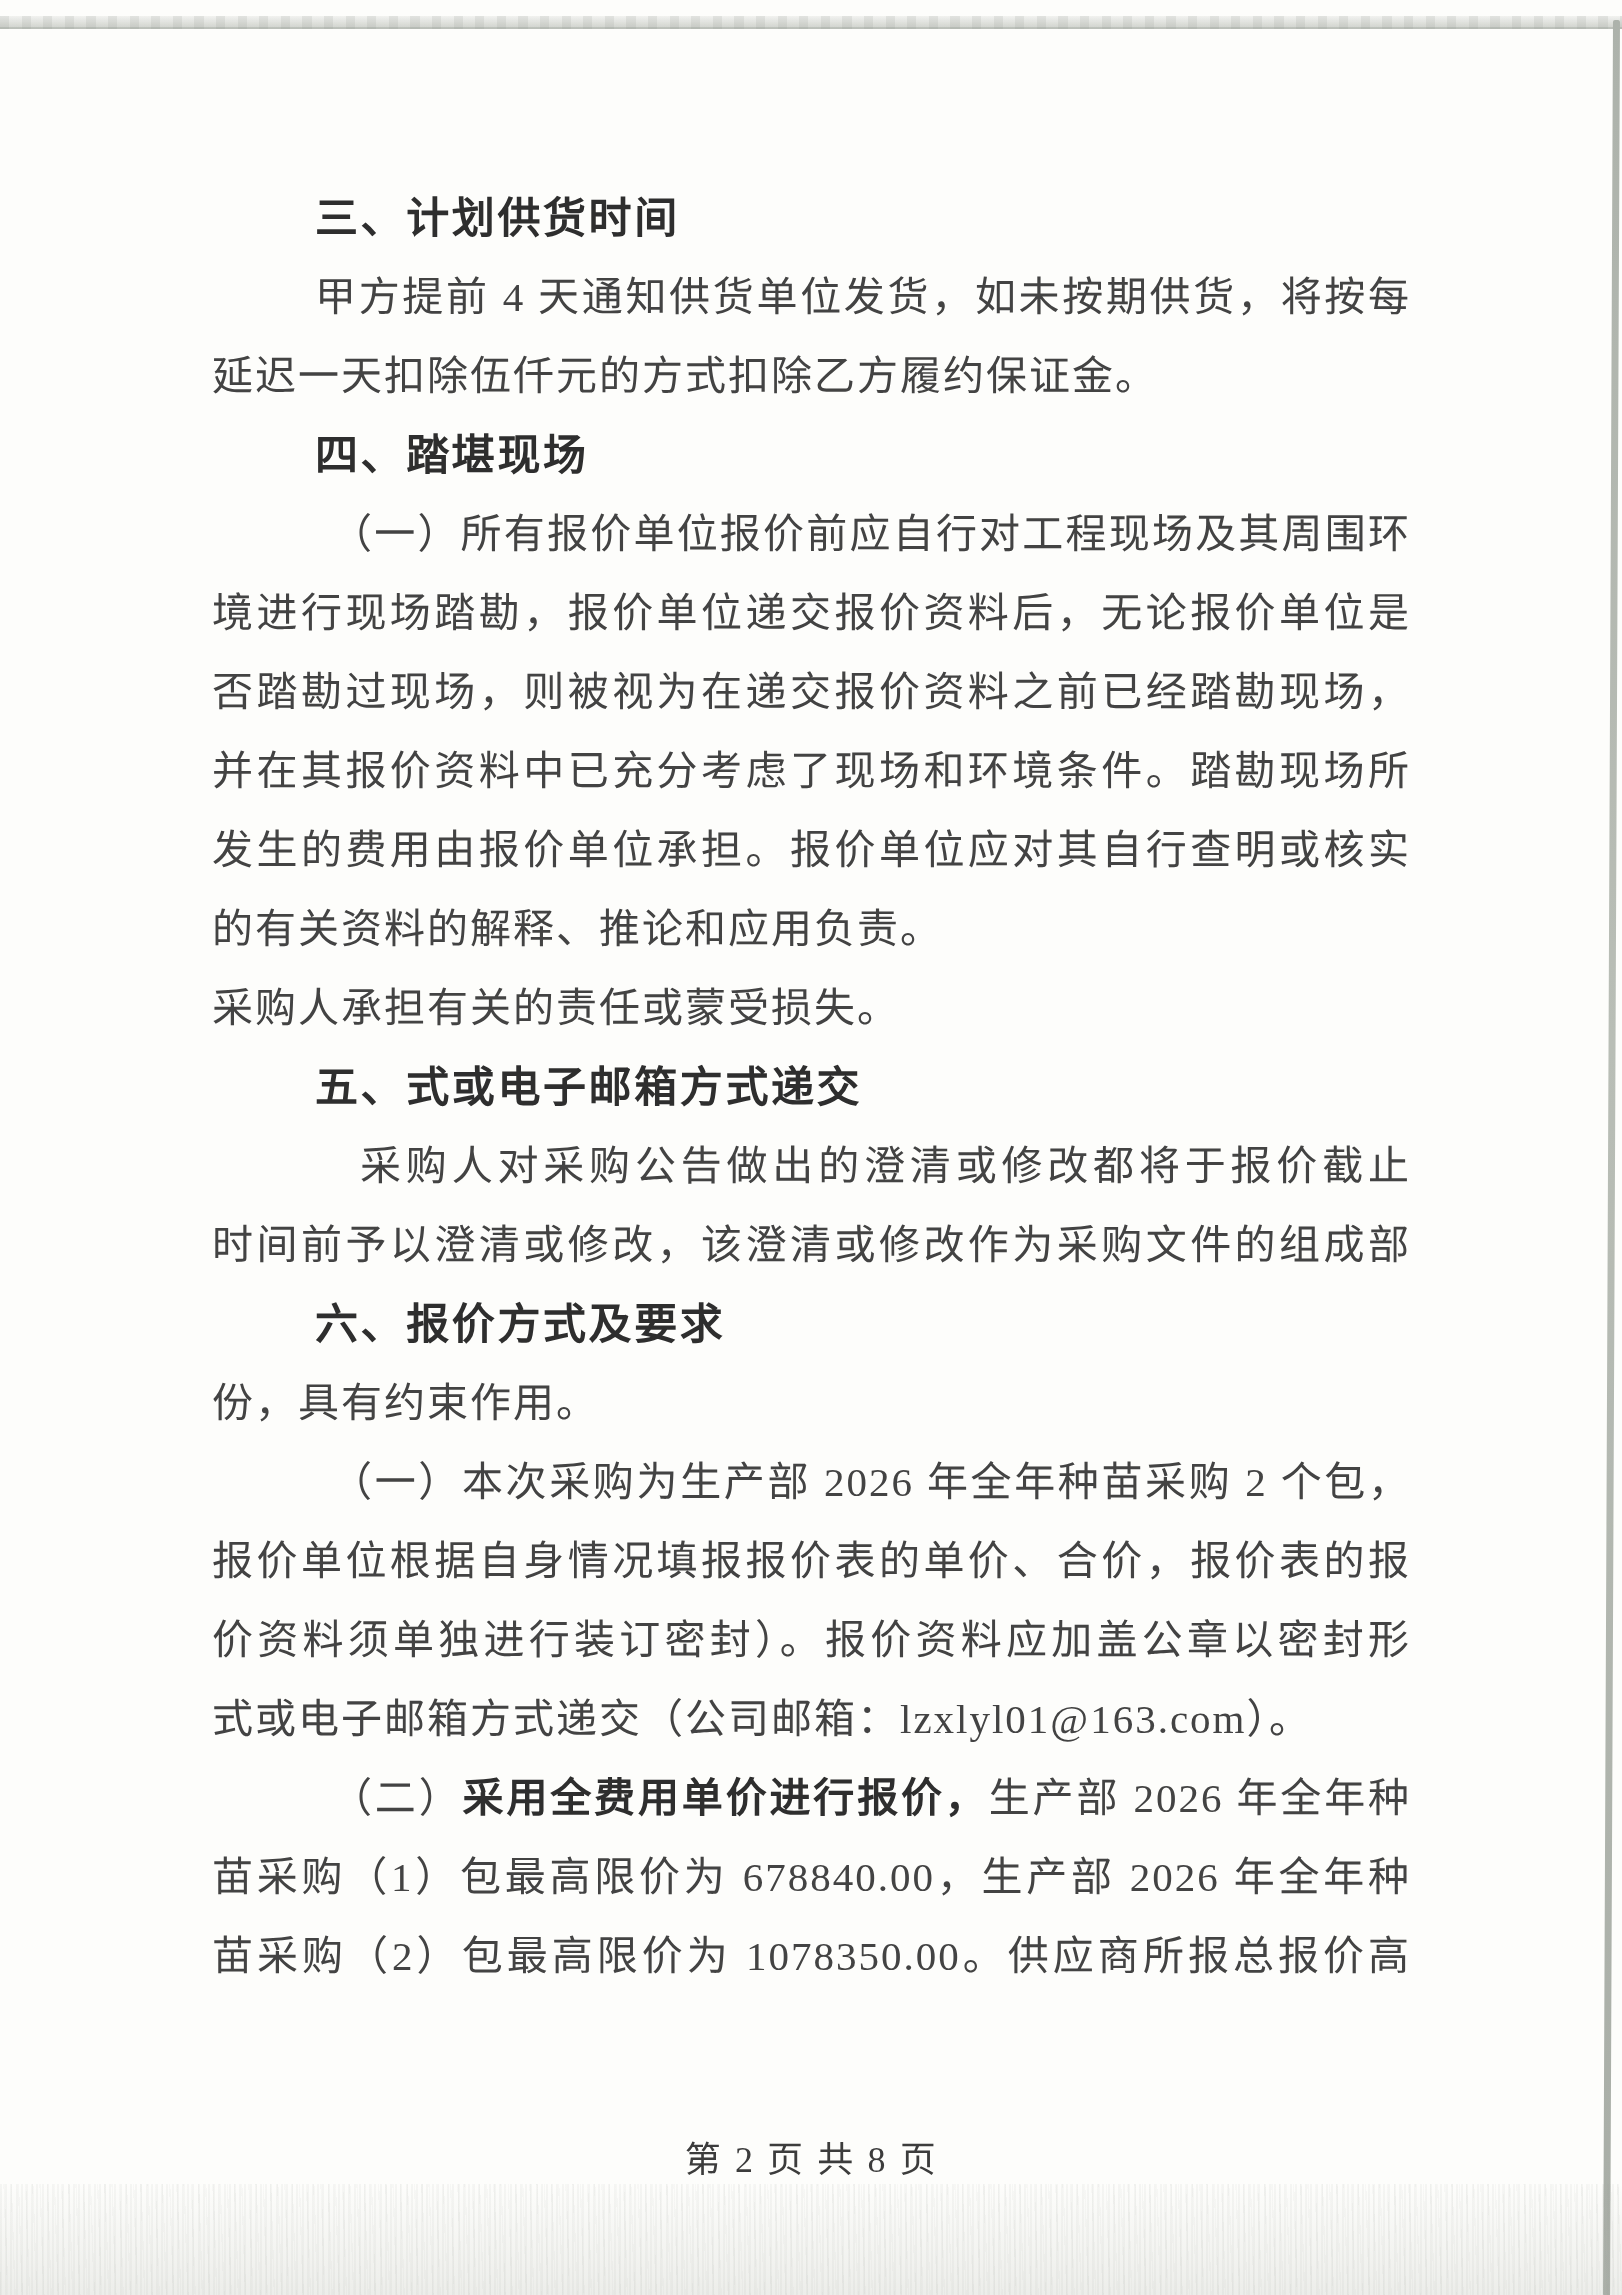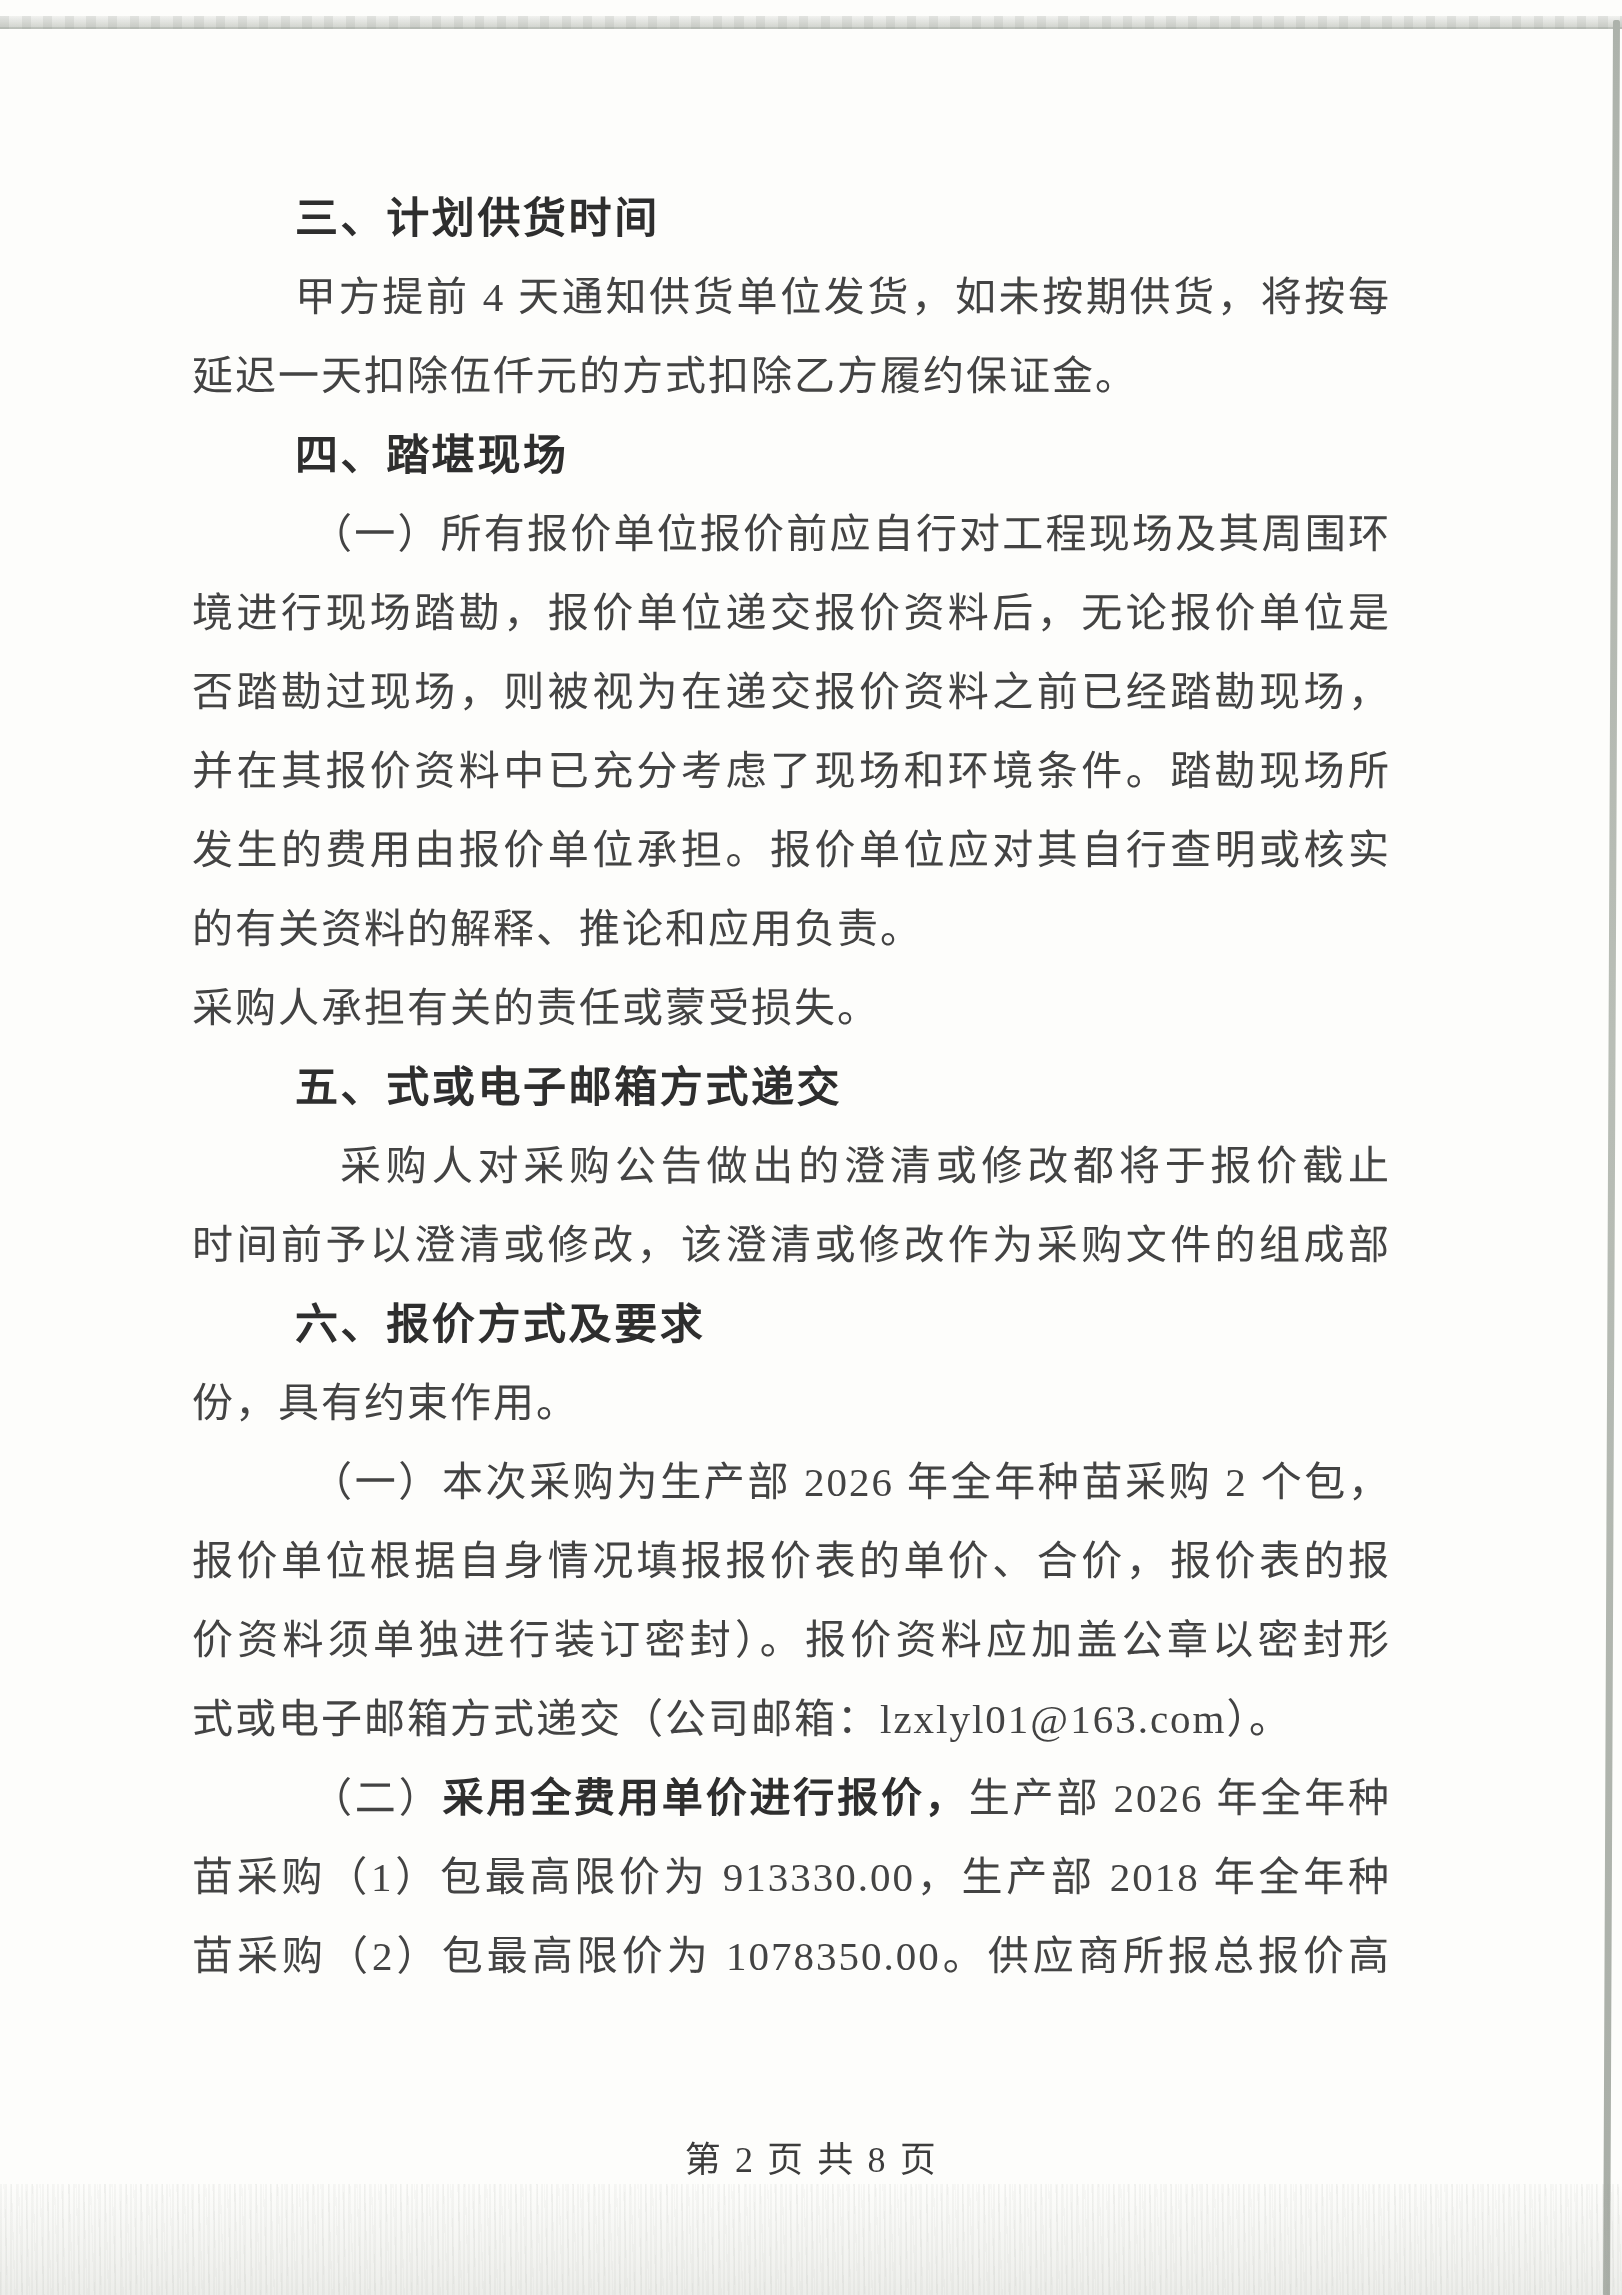--- a/index.html
+++ b/index.html
@@ -31,21 +31,21 @@
   }
   .scan-bottom-noise {
     position: absolute; left: 0; bottom: 0; width: 1623px; height: 111px;
     background:
       repeating-linear-gradient(90deg, rgba(140,145,138,.07) 0 2px, rgba(0,0,0,0) 2px 5.2px),
       repeating-linear-gradient(88deg, rgba(140,145,138,.05) 0 1.3px, rgba(0,0,0,0) 1.3px 7.2px),
       linear-gradient(to bottom, rgba(200,203,196,0), rgba(178,182,174,.22));
   }
   
   .content {
-    position: absolute; top: 179px; left: 192px; width: 1199px;
+    position: absolute; top: 179px; left: 212px; width: 1199px;
   }
   .line {
     height: 79px; line-height: 79px;
     font-size: 41px;
     letter-spacing: 2px;
     white-space: nowrap;
   }
   .fill { text-align: justify; text-align-last: justify; white-space: normal; }
   .heading {
     font-size: 43px; font-weight: bold; color: #2e2e2e; letter-spacing: 2.6px;
@@ -86,20 +86,20 @@
     <div class="line heading ind-h">五、式或电子邮箱方式递交</div>
     <div class="line fill ind-d">采购人对采购公告做出的澄清或修改都将于报价截止</div>
     <div class="line fill">时间前予以澄清或修改，该澄清或修改作为采购文件的组成部</div>
     <div class="line heading ind-h">六、报价方式及要求</div>
     <div class="line">份，具有约束作用。</div>
     <div class="line fill ind-p">（一）本次采购为生产部 2026 年全年种苗采购 2 个包，</div>
     <div class="line fill">报价单位根据自身情况填报报价表的单价、合价，报价表的报</div>
     <div class="line fill">价资料须单独进行装订密封）。报价资料应加盖公章以密封形</div>
     <div class="line">式或电子邮箱方式递交（公司邮箱：lzxlyl01@163.com）。</div>
     <div class="line fill ind-p"><span>（二）</span><span class="bold-run">采用全费用单价进行报价，</span><span>生产部 2026 年全年种</span></div>
-    <div class="line fill">苗采购（1）包最高限价为 913330.00，生产部 2018 年全年种</div>
+    <div class="line fill">苗采购（1）包最高限价为 678840.00，生产部 2026 年全年种</div>
     <div class="line fill">苗采购（2）包最高限价为 1078350.00。供应商所报总报价高</div>
   </div>
 
   <div class="footer">第 2 页 共 8 页</div>
 
 </div>
 
 
 </body></html>

